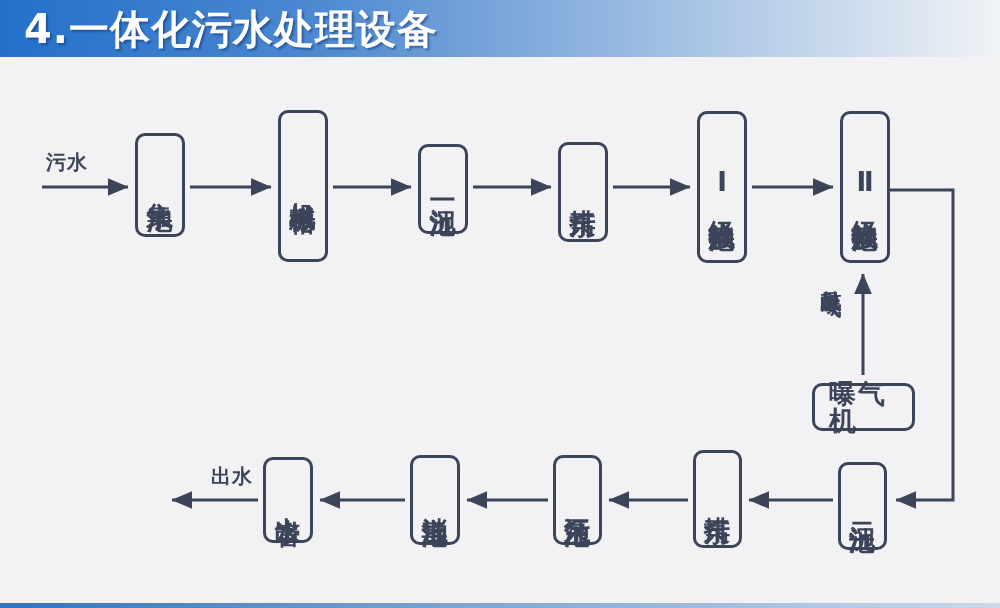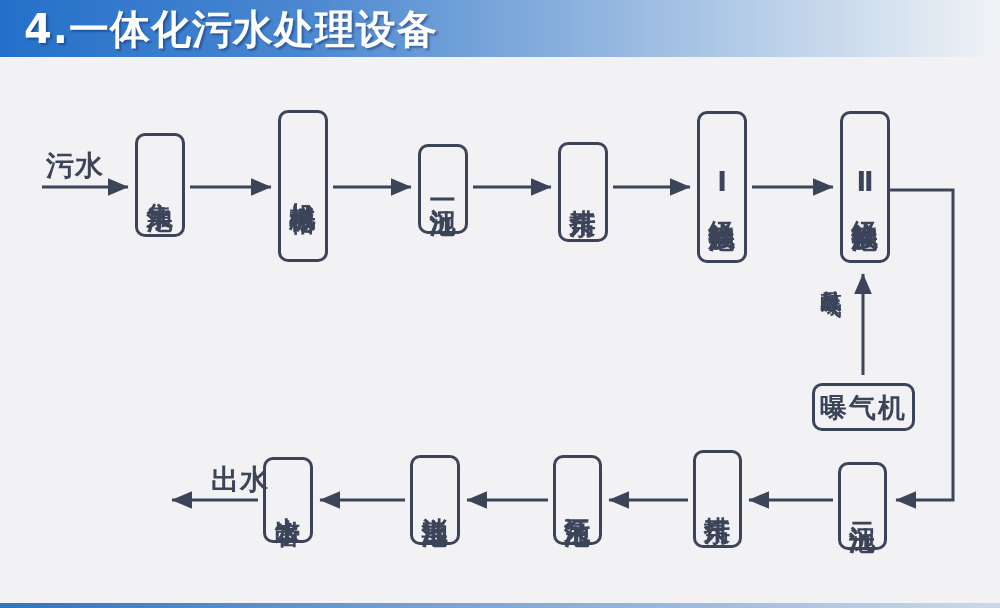--- a/index.html
+++ b/index.html
@@ -40,24 +40,24 @@
     box-sizing:border-box;
     background:transparent;
   }
   .node .vtext{
     writing-mode:vertical-rl;
     text-orientation:upright;
     line-height:1;
     letter-spacing:2px;
     font-size:26px;
   }
-  .node.h .htext{font-size:27px;line-height:1;letter-spacing:2px;}
+  .node.h .htext{font-size:27px;line-height:1;letter-spacing:2px;padding-left:14px;}
   .freelabel{
     position:absolute;color:var(--ink);font-weight:bold;
-    font-size:28px;line-height:1;letter-spacing:1px;
+    font-size:20px;line-height:1;letter-spacing:1px;
   }
   .freelabel.vert{
     writing-mode:vertical-rl;text-orientation:upright;
     font-size:21px;letter-spacing:2px;
   }
 </style>
 </head>
 <body>
 
 <div class="slide">

